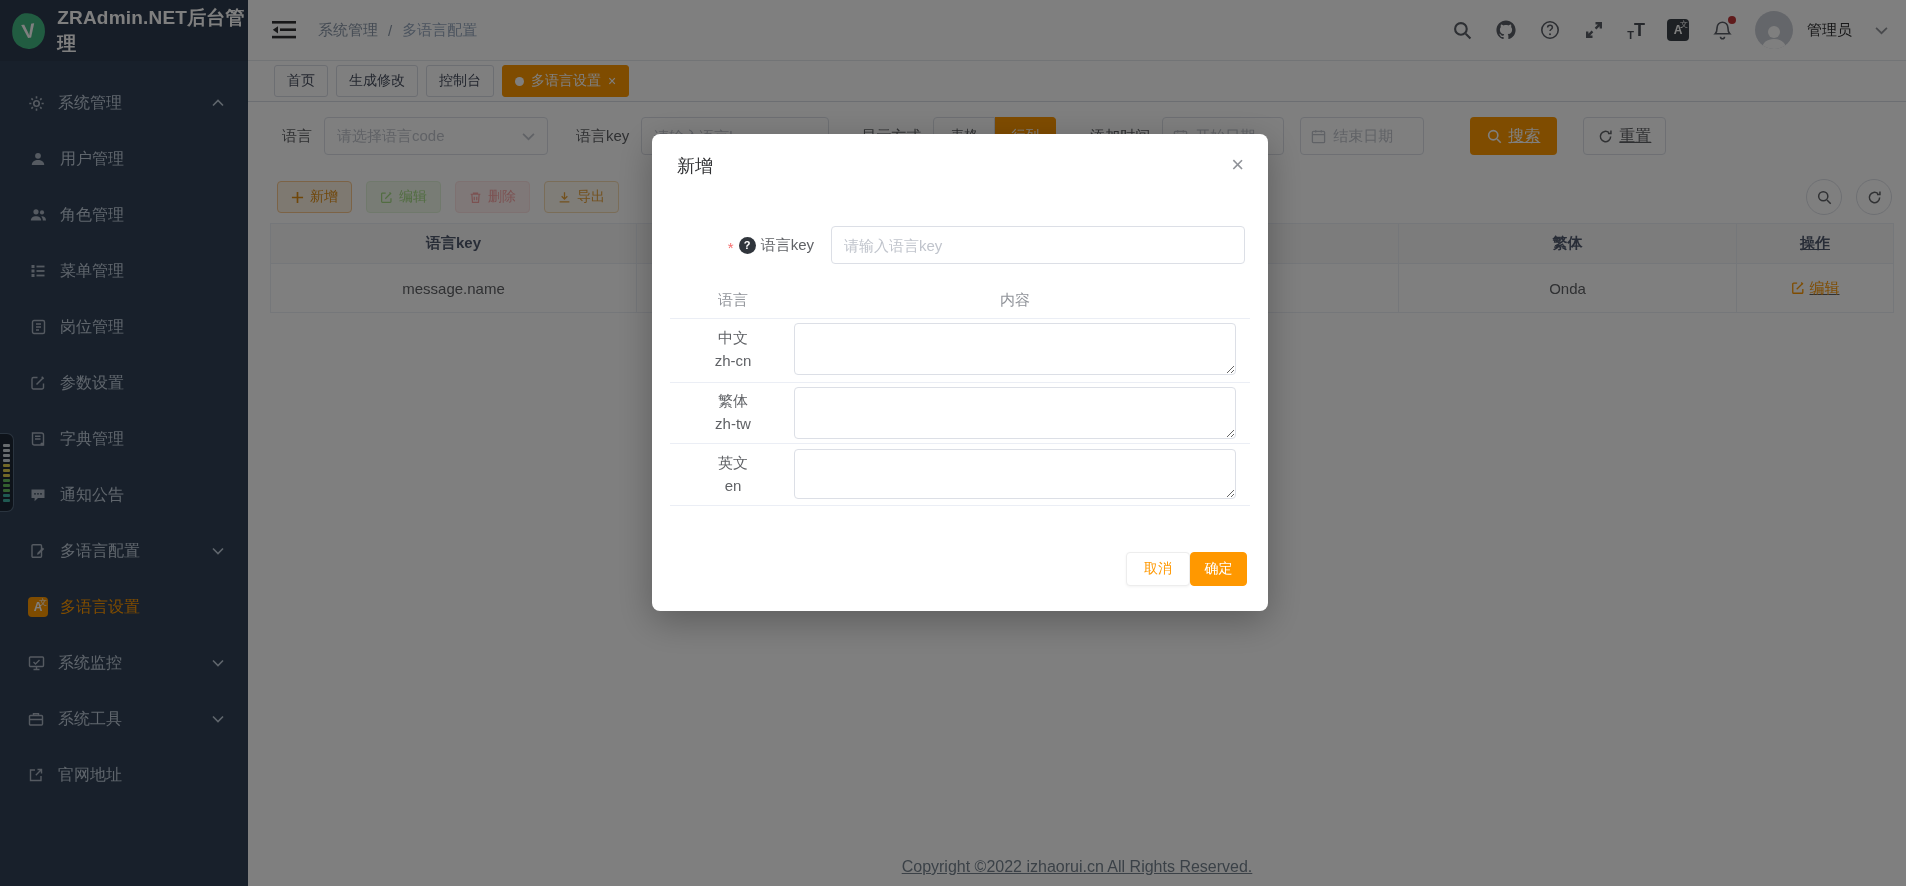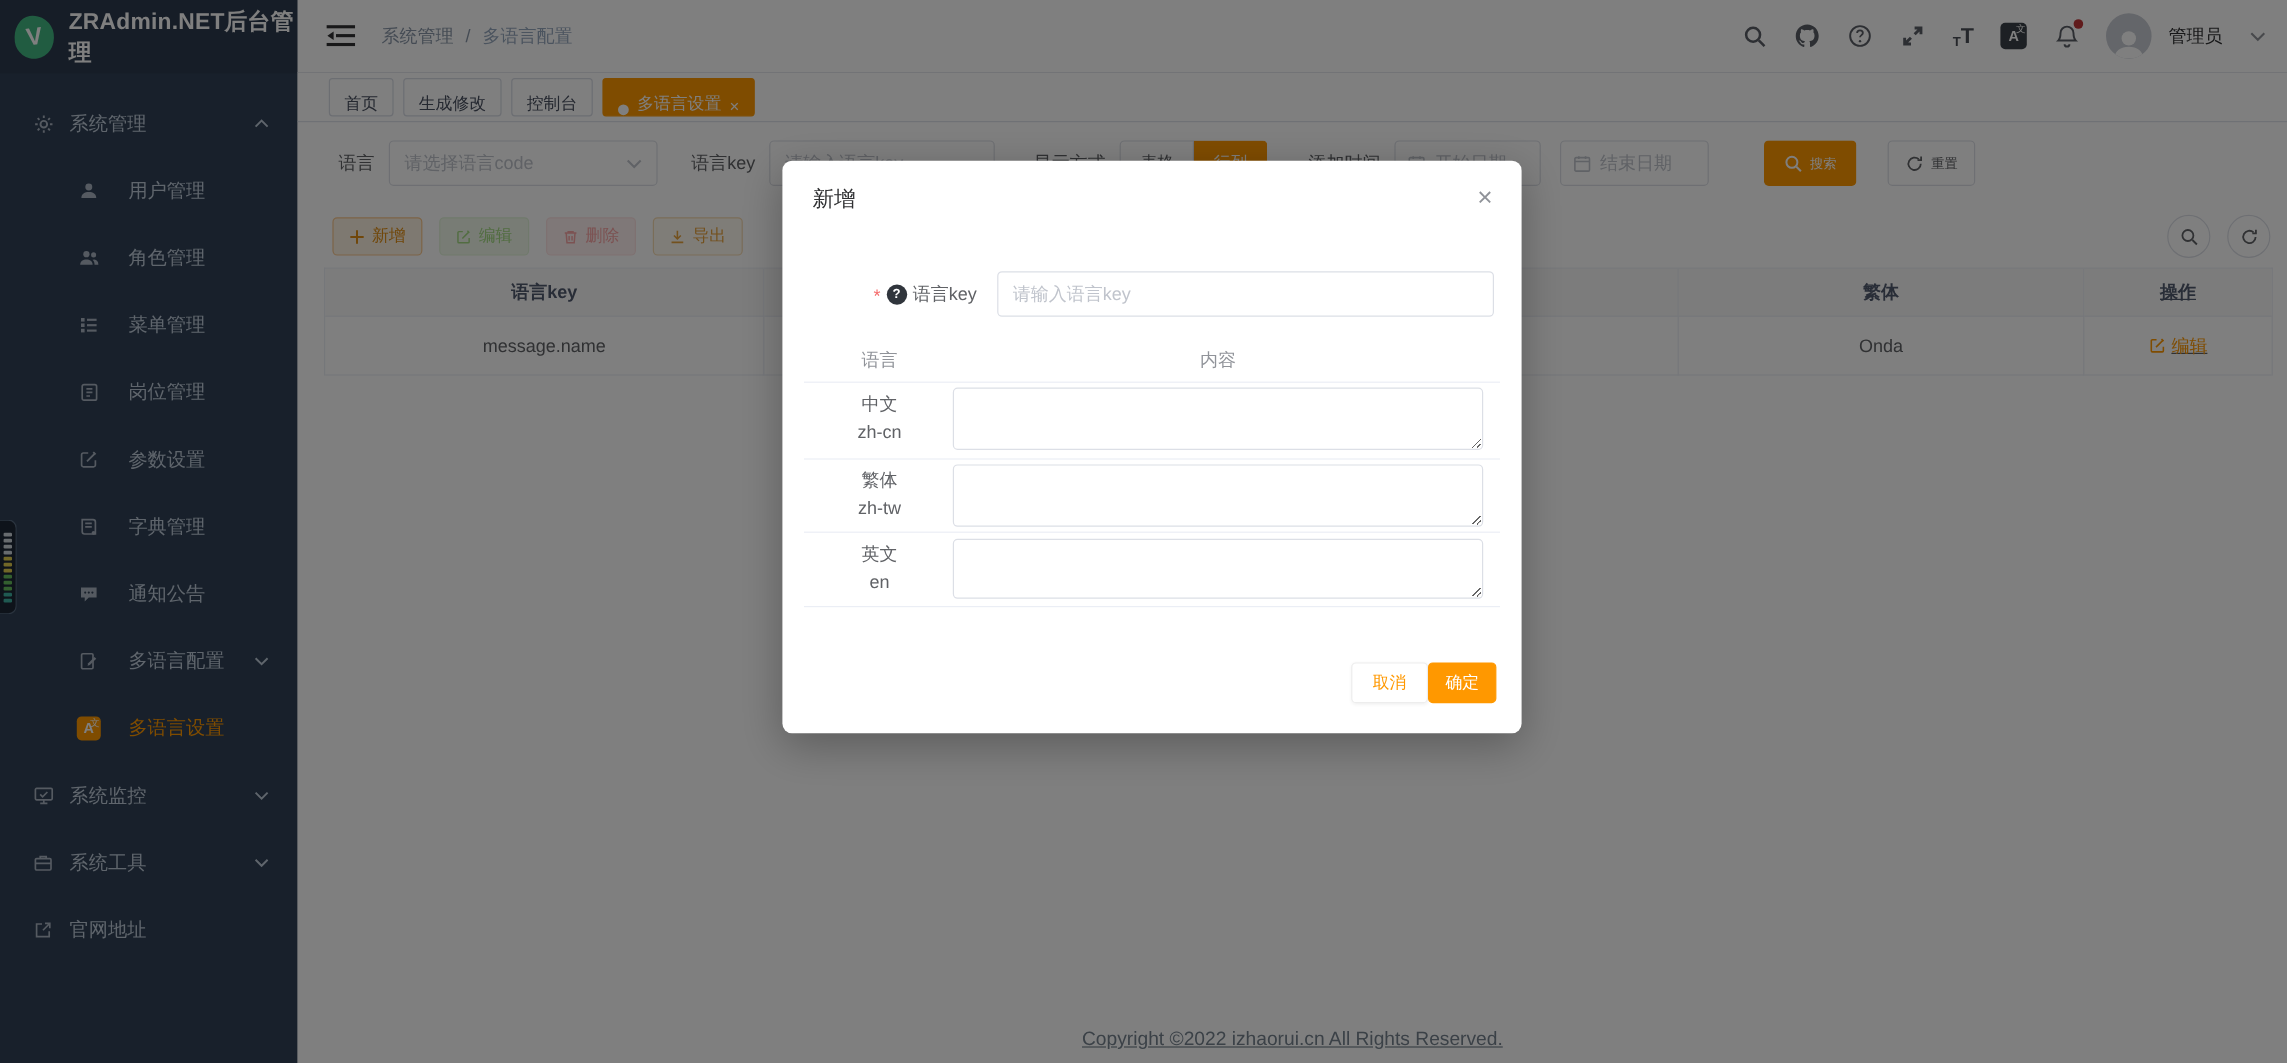--- a/index.html
+++ b/index.html
@@ -7,21 +7,21 @@
   .app { display:flex; width:100%; height:100%; }
 
   
   .sidebar { width:248px; height:100%; background:#304156; flex:0 0 248px; }
   .logo-row { height:61px; display:flex; align-items:center; padding-left:12px; background:#2d3b4e; }
   .logo-badge { width:36px; height:36px; background:#42b983; border-radius:46% 54% 50% 50%/55% 48% 52% 45%; transform:rotate(-8deg); display:flex; align-items:center; justify-content:center; color:#fff; font-weight:bold; font-size:20px; }
   .logo-title { color:#fff; font-size:19px; font-weight:bold; margin-left:12px; letter-spacing:.2px; }
   .menu { padding-top:14px; }
   .menu-item { height:56px; display:flex; align-items:center; color:#bfcbd9; font-size:16px; cursor:pointer; position:relative; }
   .menu-item.lvl1 { padding-left:26px; }
-  .menu-item.lvl2 { padding-left:64px;gap:11px; }
+  .menu-item.lvl2 { padding-left:28px; }
   .menu-item .mi { width:20px; height:20px; margin-right:12px; display:flex; align-items:center; justify-content:center; color:#aab4c2; flex:0 0 20px; }
   .menu-item.active { color:#ff9800; }
   .menu-item .arrow { position:absolute; right:24px; color:#bfcbd9; }
   .ticon { width:20px; height:20px; background:#ff9800; border-radius:4px; color:#fff; display:flex; align-items:center; justify-content:center; font-size:12px; font-weight:bold; position:relative; }
   .ticon .wen { position:absolute; right:1px; top:0px; font-size:8px; font-weight:normal; }
   svg.ic { display:block; }
 
   
   .main { flex:1; display:flex; flex-direction:column; position:relative; height:100%; }
   .navbar { height:61px; display:flex; align-items:center; padding:0 18px 0 24px; border-bottom:1px solid #e6e9ee; background:#fff; }
@@ -33,40 +33,40 @@
   .fontsize-ic { font-weight:bold; color:#4a4e57; display:flex; align-items:flex-end; cursor:pointer; }
   .fontsize-ic .tsm { font-size:11px; } .fontsize-ic .tbg { font-size:18px; }
   .trans-ic { width:22px; height:22px; border-radius:4px; background:#3a4048; color:#fff; display:flex; align-items:center; justify-content:center; font-size:12px; font-weight:bold; position:relative; cursor:pointer; }
   .trans-ic .wen { position:absolute; right:1px; top:0; font-size:8px; font-weight:normal; }
   .bell-wrap { position:relative; cursor:pointer; }
   .bell-dot { position:absolute; right:-3px; top:-3px; width:8px; height:8px; border-radius:50%; background:#c03639; }
   .avatar { width:38px; height:38px; border-radius:50%; background:#c8ccd4; display:flex; align-items:flex-end; justify-content:center; overflow:hidden; cursor:pointer; }
   .username { font-size:15px; color:#303133; margin-left:-8px; cursor:pointer; }
 
   .tabsbar { height:41px; background:#fff; border-bottom:1px solid #d8dce5; display:flex; align-items:center; padding-left:26px; gap:8px; box-shadow:0 1px 3px rgba(0,0,0,.04); }
-  .tab { height:32px; display:inline-flex; align-items:flex-end; padding:0 12px; border:1px solid #d8dce5; font-size:14px; color:#495060; background:#fff; border-radius:3px; cursor:pointer; gap:7px; }
+  .tab { height:32px; display:inline-flex; align-items:center; padding:0 12px; border:1px solid #d8dce5; font-size:14px; color:#495060; background:#fff; border-radius:3px; cursor:pointer; gap:7px; }
   .tab.active { background:#ff9800; border-color:#ff9800; color:#fff; }
   .tab .dot { width:9px; height:9px; border-radius:50%; background:#fff; }
   .tab .tclose { font-size:14px; }
 
   .content { flex:1; position:relative; background:#fff; }
 
   
   .filter-row { display:flex; align-items:center; margin-top:15px; padding-left:34px; height:38px; }
   .flabel { font-size:15px; color:#606266; white-space:nowrap; }
   .sel { width:224px; height:38px; border:1px solid #dcdfe6; border-radius:4px; display:flex; align-items:center; padding:0 12px; margin-left:12px; color:#c0c4cc; font-size:15px; justify-content:space-between; background:#fff; cursor:pointer; }
   .tinput { width:188px; height:38px; border:1px solid #dcdfe6; border-radius:4px; margin-left:12px; padding:0 12px; font-size:15px; color:#606266; outline:none; font-family:inherit; }
   .tinput::placeholder { color:#c0c4cc; }
   .radio-group { display:flex; margin-left:12px; height:38px; }
   .radio-btn { padding:0 16px; display:flex; align-items:center; font-size:14px; border:1px solid #dcdfe6; background:#fff; color:#606266; cursor:pointer; }
   .radio-btn:first-child { border-radius:4px 0 0 4px; }
   .radio-btn:last-child { border-radius:0 4px 4px 0; border-left:none; }
   .radio-btn.on { background:#ff9800; border-color:#ff9800; color:#fff; }
   .date-box { height:38px; border:1px solid #dcdfe6; border-radius:4px; display:flex; align-items:center; padding:0 10px; gap:7px; color:#c0c4cc; font-size:15px; background:#fff; cursor:pointer; }
-  .btn { height:38px; border-radius:4px; display:inline-flex; align-items:center; justify-content:center; gap:6px; font-size:11px; cursor:pointer; border:1px solid transparent; }
+  .btn { height:38px; border-radius:4px; display:inline-flex; align-items:center; justify-content:center; gap:6px; font-size:16px; cursor:pointer; border:1px solid transparent;text-decoration:underline; }
   .btn-search { background:#ff9800; color:#fff; padding:0 16px; margin-left:46px; }
   .btn-reset { background:#fff; color:#606266; border-color:#dcdfe6; padding:0 14px; margin-left:26px; }
 
   
   .toolbar-row { display:flex; align-items:center; margin-top:26px; padding:0 14px 0 29px; height:32px; }
   .tbtn { height:32px; padding:0 13px; border-radius:4px; font-size:14px; display:inline-flex; align-items:center; gap:6px; cursor:pointer; margin-right:14px; border:1px solid transparent; }
   .tbtn-add { background:#fdf3e3; border-color:#f9c78d; color:#e08e14; }
   .tbtn-edit { background:#f0f9eb; border-color:#e1f3d8; color:#a4da83; cursor:not-allowed; }
   .tbtn-del { background:#fef0f0; border-color:#fde2e2; color:#f8a4a4; cursor:not-allowed; }
   .tbtn-exp { background:#fffaf0; border-color:#f5dab1; color:#e6a23c; }

